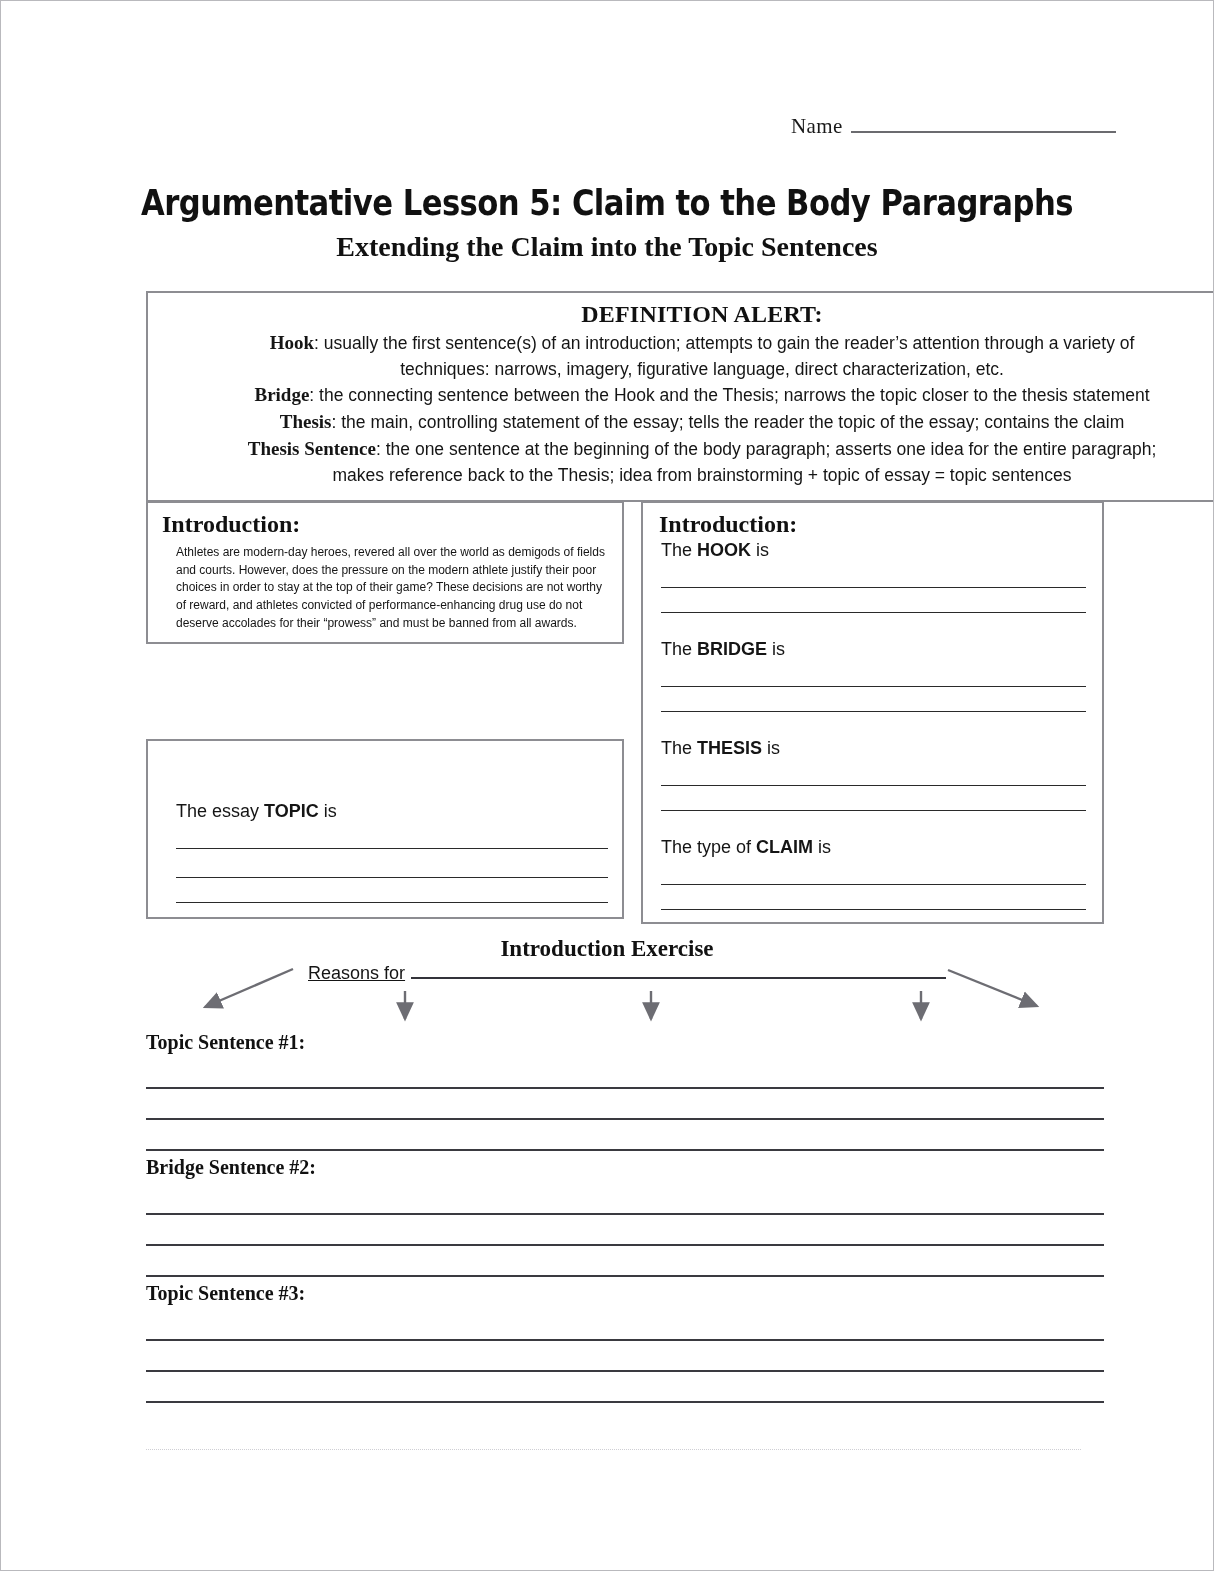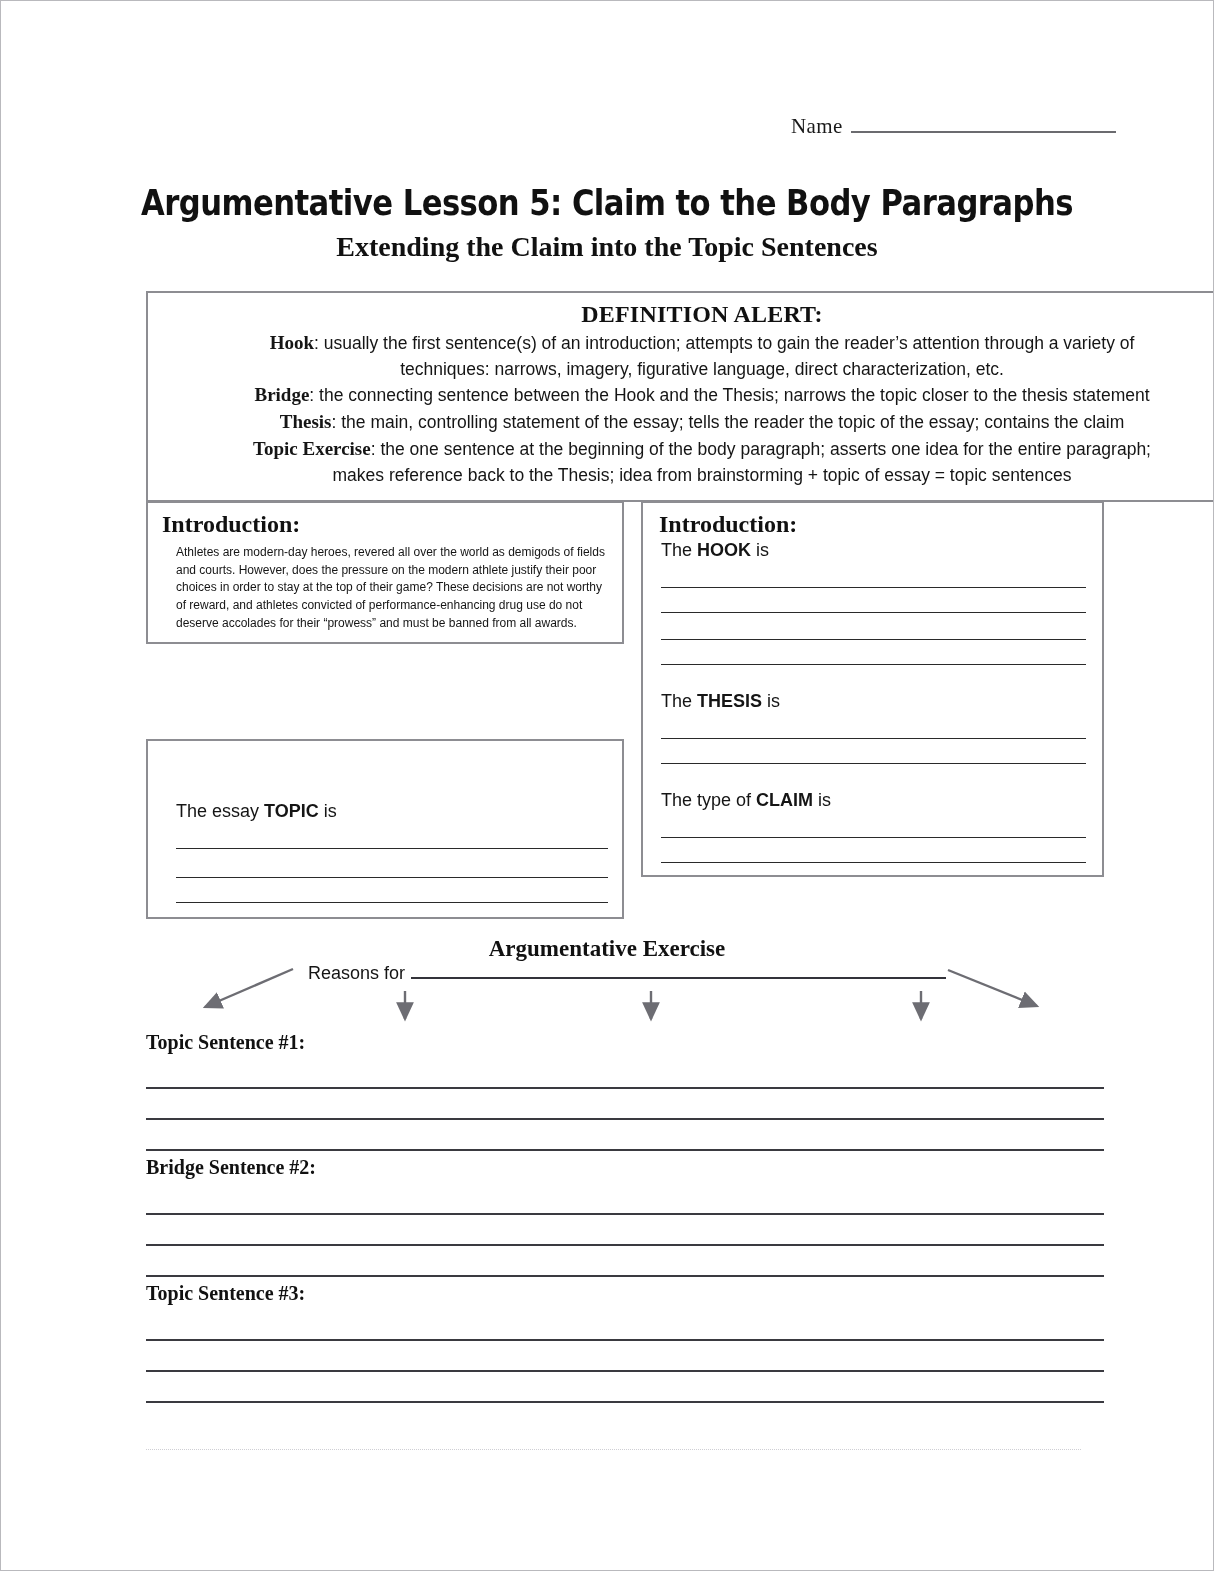--- a/index.html
+++ b/index.html
@@ -172,20 +172,21 @@
     position: absolute;
     left: 307px;
     top: 962px;
     display: flex;
     align-items: baseline;
   }
   .reasons-label {
     font-size: 18px;
     color: #151515;
     white-space: nowrap;
+    text-decoration: underline;
   }
   .reasons-blank {
     width: 535px;
     margin-left: 6px;
     border-bottom: 2.4px solid #33333a;
     height: 12px;
   }
   .arrow-svg {
     position: absolute;
     left: 0;
@@ -252,21 +253,21 @@
 
     <div class="def-line">
       <span class="def-term">Bridge</span><span>: the connecting sentence between the Hook and the Thesis; narrows the topic closer to the thesis statement</span>
     </div>
 
     <div class="def-line">
       <span class="def-term">Thesis</span><span>: the main, controlling statement of the essay; tells the reader the topic of the essay; contains the claim</span>
     </div>
 
     <div class="def-line">
-      <span class="def-term">Topic Exercise</span><span>: the one sentence at the beginning of the body paragraph; asserts one idea for the entire paragraph;</span>
+      <span class="def-term">Thesis Sentence</span><span>: the one sentence at the beginning of the body paragraph; asserts one idea for the entire paragraph;</span>
     </div>
     <div class="def-line ind">makes reference back to the Thesis; idea from brainstorming + topic of essay = topic sentences</div>
   </div>
 
   <div class="panel" id="intro-sample">
     <div class="panel-heading">Introduction:</div>
     <div class="sample-text">Athletes are modern-day heroes, revered all over the world as demigods of fields and courts. However, does the pressure on the modern athlete justify their poor choices in order to stay at the top of their game? These decisions are not worthy of reward, and athletes convicted of performance-enhancing drug use do not deserve accolades for their “prowess” and must be banned from all awards.</div>
   </div>
 
   <div class="panel" id="topic-because">
@@ -280,37 +281,40 @@
 
   <div class="panel" id="intro-fill">
     <div class="panel-heading">Introduction:</div>
 
     <div class="prompt" style="margin-top:2px;">
       <span>The </span><b>HOOK</b><span> is</span>
     </div>
     <div class="ruled" style="margin-top:26px;"></div>
     <div class="ruled" style="margin-top:24px;"></div>
 
+    <div class="prompt" style="margin-top:26px;">
+      <span>The </span><b>BRIDGE</b><span> is</span>
+    </div>
     <div class="ruled" style="margin-top:26px;"></div>
     <div class="ruled" style="margin-top:24px;"></div>
 
     <div class="prompt" style="margin-top:26px;">
       <span>The </span><b>THESIS</b><span> is</span>
     </div>
     <div class="ruled" style="margin-top:26px;"></div>
     <div class="ruled" style="margin-top:24px;"></div>
 
     <div class="prompt" style="margin-top:26px;">
       <span>The type of </span><b>CLAIM</b><span> is</span>
     </div>
     <div class="ruled" style="margin-top:26px;"></div>
     <div class="ruled" style="margin-top:24px;"></div>
   </div>
 
-  <div class="brainstorm-title">Argumentative Exercise</div>
+  <div class="brainstorm-title">Introduction Exercise</div>
 
   <div class="reasons-row">
     <span class="reasons-label">Reasons for</span>
     <span class="reasons-blank"></span>
   </div>
 
   <svg class="arrow-svg" viewBox="0 0 1214 90">
     <defs>
       <marker id="ah" markerWidth="9" markerHeight="9" refX="7" refY="4.5" orient="auto">
         <path d="M0,0.8 L8,4.5 L0,8.2 z" fill="#6d6d73"></path>

